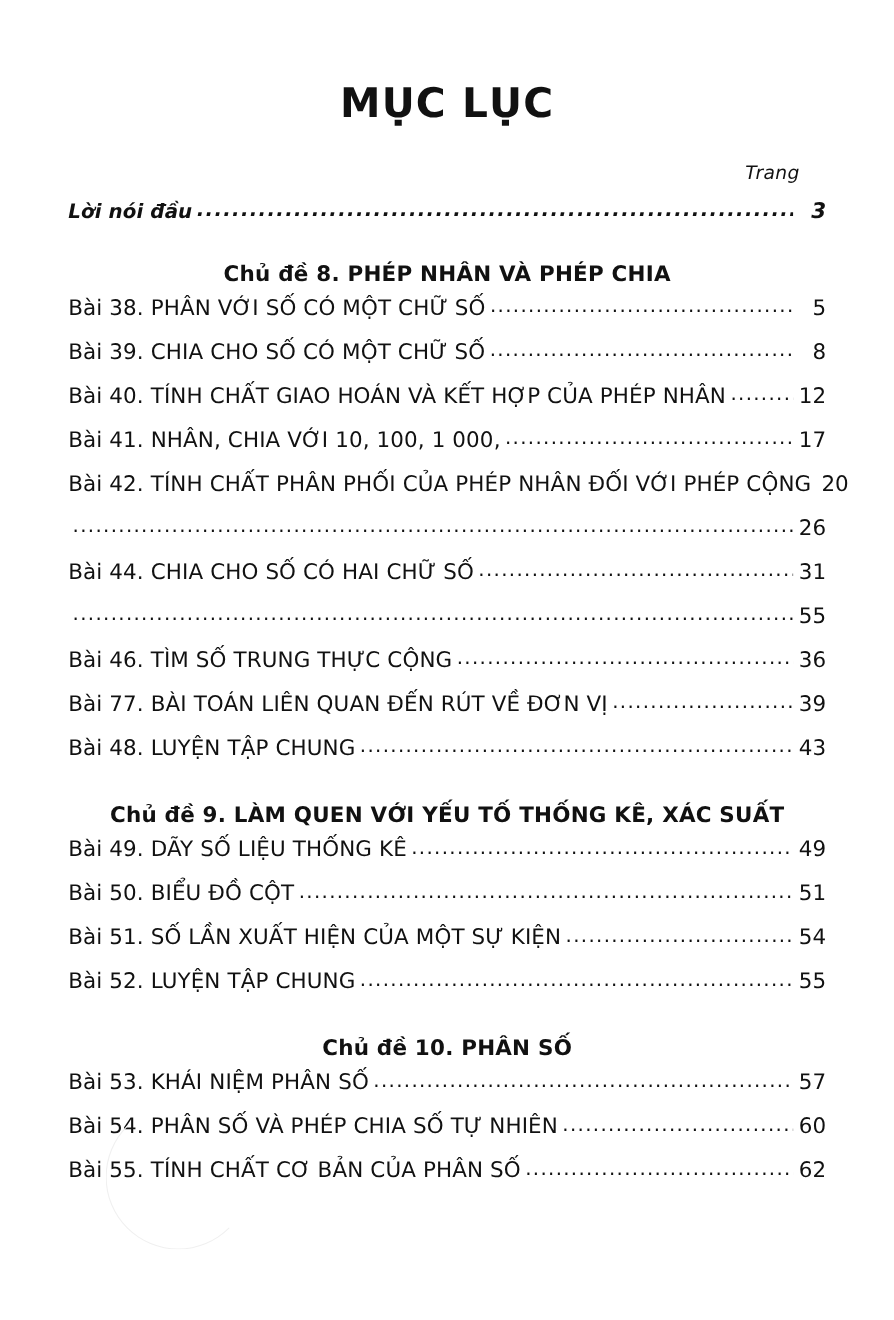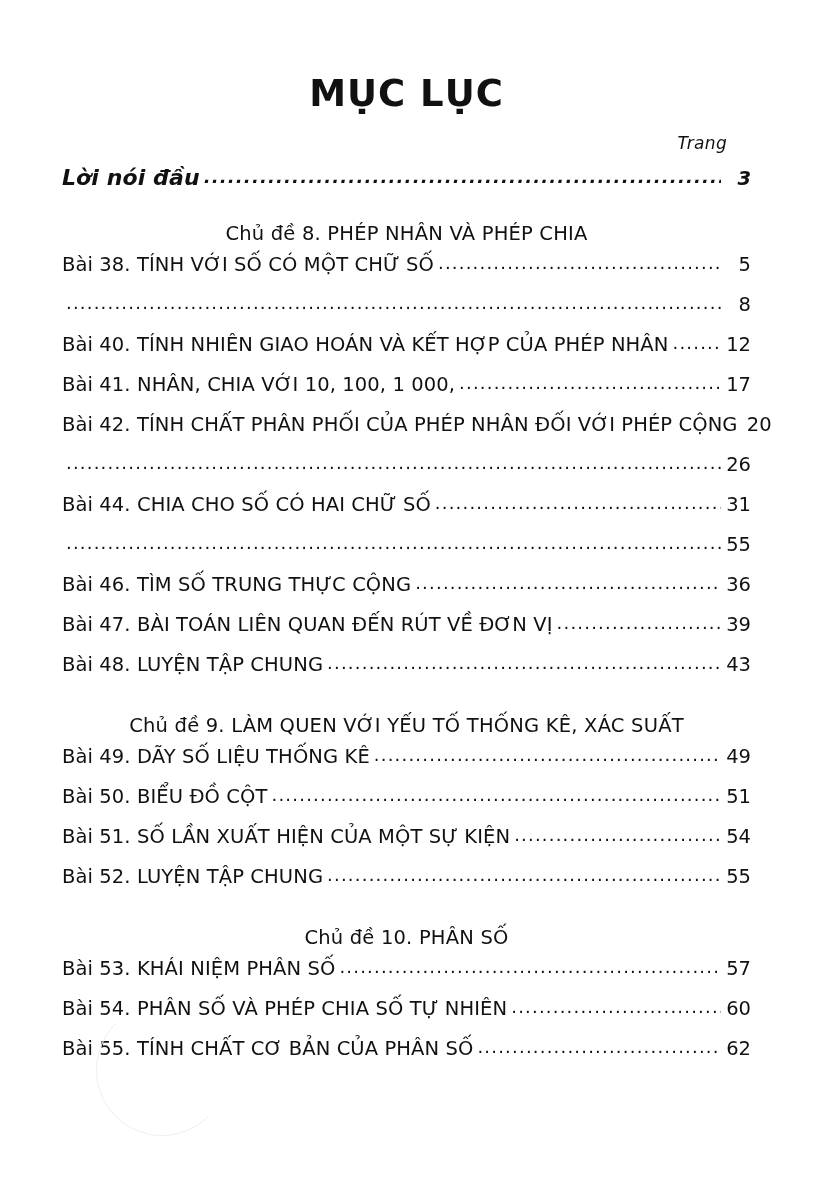--- a/index.html
+++ b/index.html
@@ -28,21 +28,21 @@
     font-weight: bold;
     letter-spacing: 1px;
     margin-top: 74px;
     margin-bottom: 0;
     line-height: 1.1;
   }
   .page-label {
     text-align: right;
     font-style: italic;
     font-size: 17px;
-    margin-top: 18px;
+    margin-top: 33px;
     margin-right: 24px;
     letter-spacing: 0.3px;
   }
   .entries {
     margin-top: 14px;
   }
   .entry {
     display: flex;
     align-items: baseline;
     font-size: 19.5px;
@@ -73,25 +73,25 @@
     min-width: 26px;
     text-align: right;
     font-size: 19.5px;
   }
   .entry.intro {
     font-style: italic;
     font-weight: bold;
     height: 38px;
   }
   .entry.intro .label {
-    font-size: 22px;
+    font-size: 18px;
   }
   .chapter {
     text-align: center;
-    font-weight: normal;
+    font-weight: bold;
     font-size: 19.5px;
     letter-spacing: 0.2px;
     height: 52px;
     line-height: 62px;
   }
   .chapter.first {
     height: 50px;
     line-height: 58px;
   }
   .ghost-arc {
@@ -119,30 +119,31 @@
   <div class="page-label">Trang</div>
 
   <div class="entries">
       <div class="entry intro">
         <span class="label">Lời nói đầu</span>
         <span class="dots">........................................................................................................................</span>
         <span class="pagenum">3</span>
       </div>
       <div class="chapter first">Chủ đề 8. PHÉP NHÂN VÀ PHÉP CHIA</div>
       <div class="entry">
-        <span class="label"><b>Bài 38.</b> <span>TÍNH VỚI SỐ CÓ MỘT CHỮ SỐ</span></span>
+        <span class="label"><b>Bài 38.</b> <span>PHÂN VỚI SỐ CÓ MỘT CHỮ SỐ</span></span>
         <span class="dots">........................................................................................................................</span>
         <span class="pagenum">5</span>
       </div>
       <div class="entry">
+        <span class="label"><b>Bài 39.</b> <span>CHIA CHO SỐ CÓ MỘT CHỮ SỐ</span></span>
         <span class="dots">........................................................................................................................</span>
         <span class="pagenum">8</span>
       </div>
       <div class="entry">
-        <span class="label"><b>Bài 40.</b> <span>TÍNH NHIÊN GIAO HOÁN VÀ KẾT HỢP CỦA PHÉP NHÂN</span></span>
+        <span class="label"><b>Bài 40.</b> <span>TÍNH CHẤT GIAO HOÁN VÀ KẾT HỢP CỦA PHÉP NHÂN</span></span>
         <span class="dots">........................................................................................................................</span>
         <span class="pagenum">12</span>
       </div>
       <div class="entry">
         <span class="label"><b>Bài 41.</b> <span>NHÂN, CHIA VỚI 10, 100, 1 000,</span></span>
         <span class="dots">........................................................................................................................</span>
         <span class="pagenum">17</span>
       </div>
       <div class="entry">
         <span class="label"><b>Bài 42.</b> <span>TÍNH CHẤT PHÂN PHỐI CỦA PHÉP NHÂN ĐỐI VỚI PHÉP CỘNG</span></span>
@@ -161,21 +162,21 @@
       <div class="entry">
         <span class="dots">........................................................................................................................</span>
         <span class="pagenum">55</span>
       </div>
       <div class="entry">
         <span class="label"><b>Bài 46.</b> <span>TÌM SỐ TRUNG THỰC CỘNG</span></span>
         <span class="dots">........................................................................................................................</span>
         <span class="pagenum">36</span>
       </div>
       <div class="entry">
-        <span class="label"><b>Bài 47.</b> <span>BÀI TOÁN LIÊN QUAN ĐẾN RÚT VỀ ĐƠN VỊ</span></span>
+        <span class="label"><b>Bài 77.</b> <span>BÀI TOÁN LIÊN QUAN ĐẾN RÚT VỀ ĐƠN VỊ</span></span>
         <span class="dots">........................................................................................................................</span>
         <span class="pagenum">39</span>
       </div>
       <div class="entry">
         <span class="label"><b>Bài 48.</b> <span>LUYỆN TẬP CHUNG</span></span>
         <span class="dots">........................................................................................................................</span>
         <span class="pagenum">43</span>
       </div>
       <div class="chapter">Chủ đề 9. LÀM QUEN VỚI YẾU TỐ THỐNG KÊ, XÁC SUẤT</div>
       <div class="entry">

